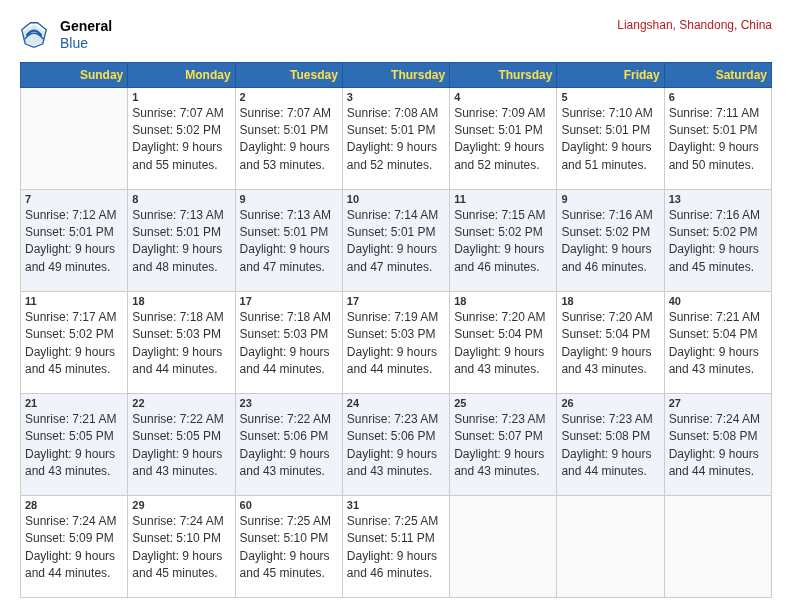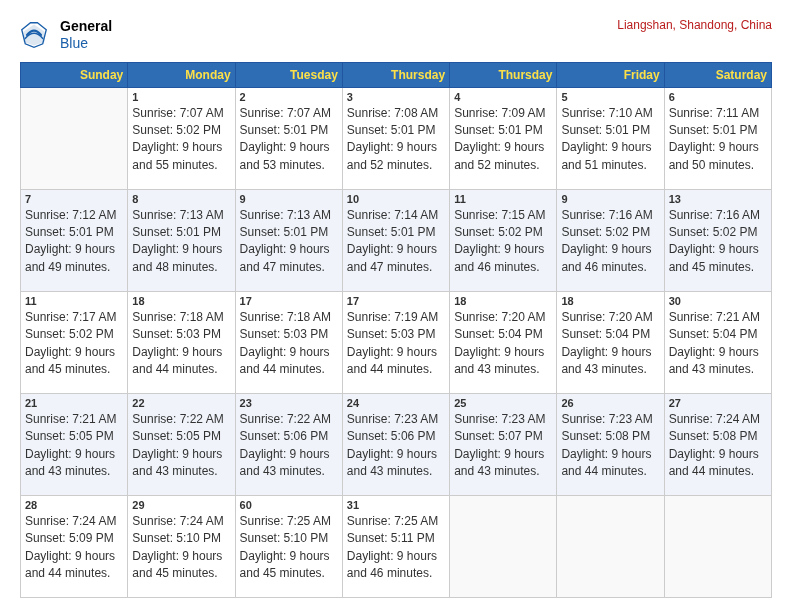--- a/index.html
+++ b/index.html
@@ -202,21 +202,21 @@
           </td>
           <td>
             <div class="day-num">18</div>
             <div class="day-info">Sunrise: 7:20 AM<br>Sunset: 5:04 PM<br>Daylight: 9 hours<br>and 43 minutes.</div>
           </td>
           <td>
             <div class="day-num">18</div>
             <div class="day-info">Sunrise: 7:20 AM<br>Sunset: 5:04 PM<br>Daylight: 9 hours<br>and 43 minutes.</div>
           </td>
           <td>
-            <div class="day-num">30</div>
+            <div class="day-num">40</div>
             <div class="day-info">Sunrise: 7:21 AM<br>Sunset: 5:04 PM<br>Daylight: 9 hours<br>and 43 minutes.</div>
           </td>
         </tr>
         <tr class="row-alt">
           <td>
             <div class="day-num">21</div>
             <div class="day-info">Sunrise: 7:21 AM<br>Sunset: 5:05 PM<br>Daylight: 9 hours<br>and 43 minutes.</div>
           </td>
           <td>
             <div class="day-num">22</div>

